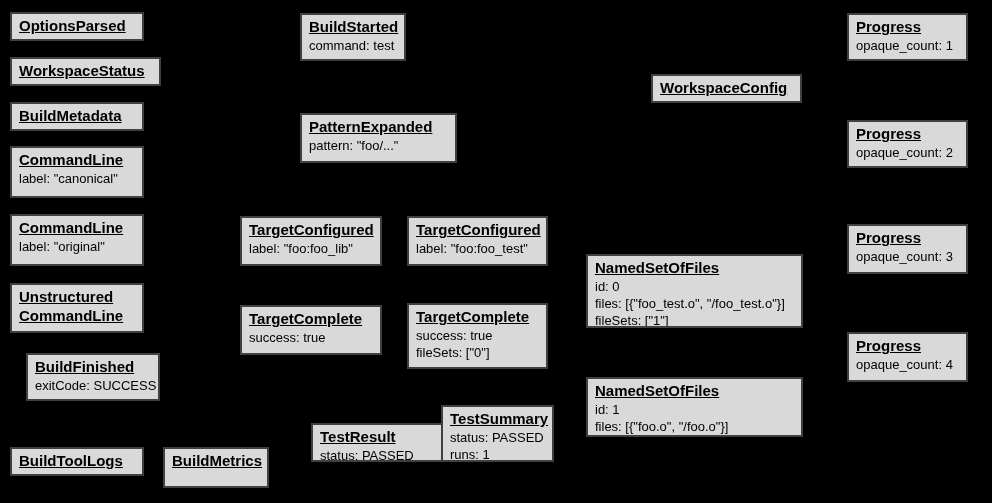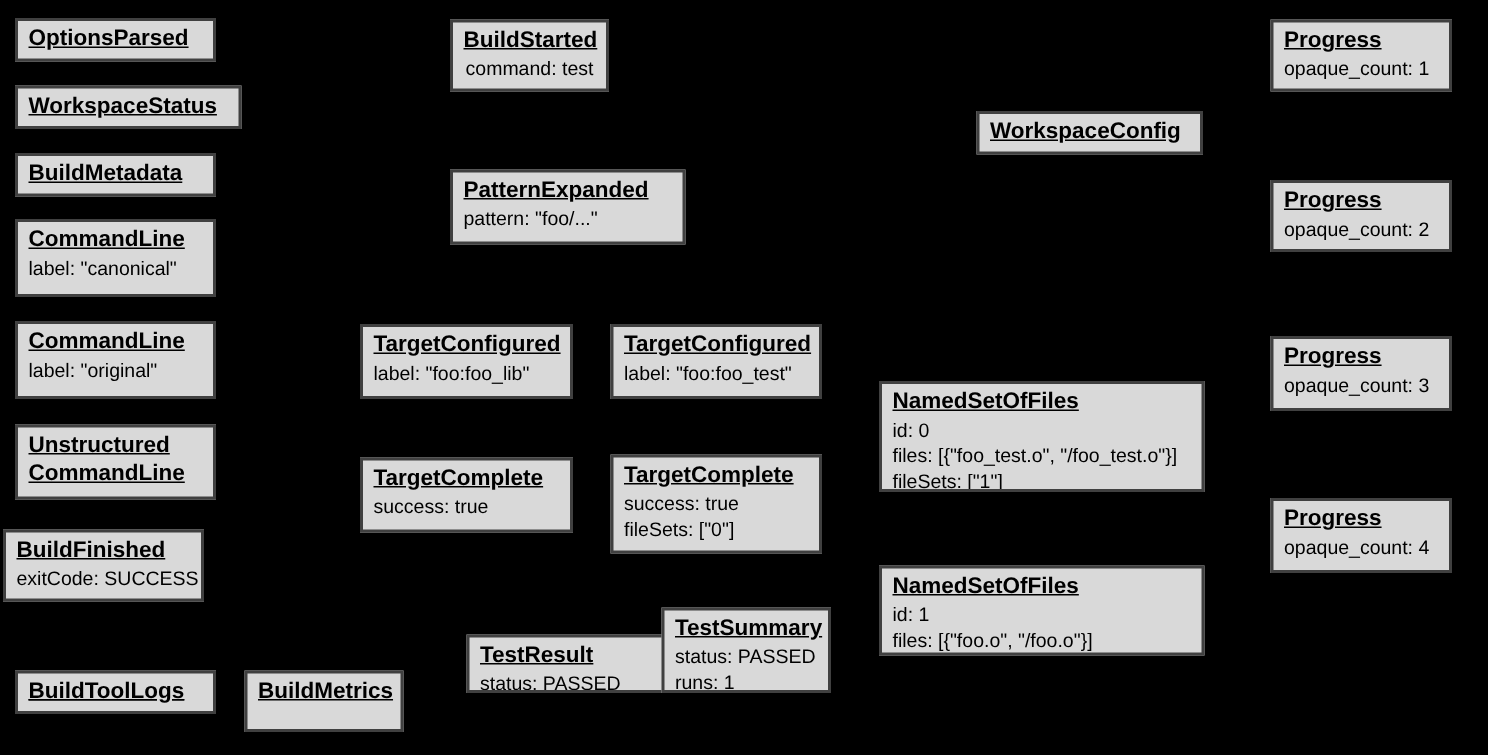--- a/index.html
+++ b/index.html
@@ -76,41 +76,41 @@
         <div class="field-line">label: "original"</div>
       </div>
     </div>
     <div class="node" style="left: 10px; top: 283px; width: 134px; height: 50px;">
       <div class="title">
         <div class="title-line">Unstructured</div>
         <div class="title-line">CommandLine</div>
       </div>
       <div class="fields"></div>
     </div>
-    <div class="node" style="left: 2px; top: 353px; width: 134px; height: 48px;">
+    <div class="node" style="left: 26px; top: 353px; width: 134px; height: 48px;">
       <div class="title">
         <div class="title-line">BuildFinished</div>
       </div>
       <div class="fields">
         <div class="field-line">exitCode: SUCCESS</div>
       </div>
     </div>
-    <div class="node" style="left: 10px; top: 447px; width: 134px; height: 29px; text-decoration: underline;">
+    <div class="node" style="left: 10px; top: 447px; width: 134px; height: 29px;">
       <div class="title">
         <div class="title-line">BuildToolLogs</div>
       </div>
       <div class="fields"></div>
     </div>
     <div class="node" style="left: 163px; top: 447px; width: 106px; height: 41px;">
       <div class="title">
         <div class="title-line">BuildMetrics</div>
       </div>
       <div class="fields"></div>
     </div>
-    <div class="node" style="left: 300px; top: 13px; width: 106px; height: 48px; text-align: center;">
+    <div class="node" style="left: 300px; top: 13px; width: 106px; height: 48px;">
       <div class="title">
         <div class="title-line">BuildStarted</div>
       </div>
       <div class="fields">
         <div class="field-line">command: test</div>
       </div>
     </div>
     <div class="node" style="left: 300px; top: 113px; width: 157px; height: 50px;">
       <div class="title">
         <div class="title-line">PatternExpanded</div>

